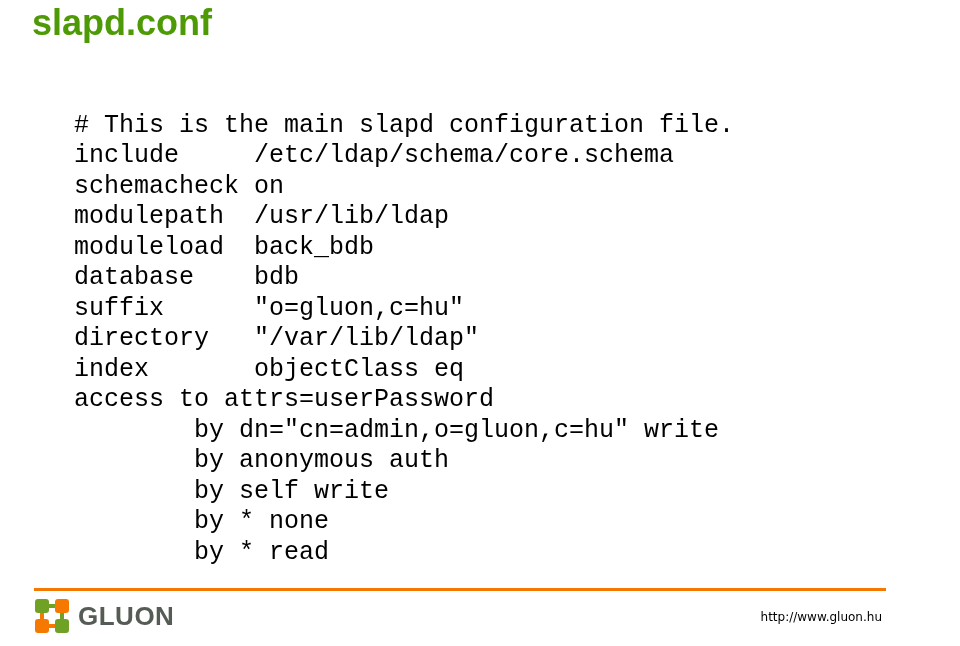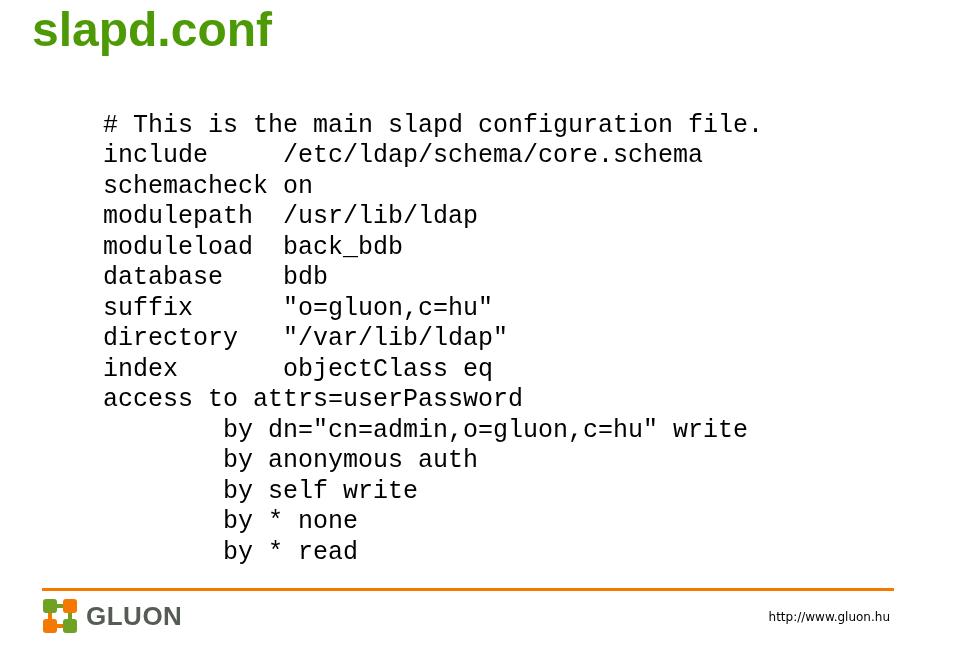--- a/index.html
+++ b/index.html
@@ -14,40 +14,39 @@
   .slide {
     position: relative;
     width: 960px;
     height: 646px;
     box-sizing: border-box;
   }
   .title {
     position: absolute;
     top: 2px;
     left: 32px;
-    font-size: 48px;
+    font-size: 36px;
     font-weight: 900;
     color: #4e9a06;
     letter-spacing: 0px;
   }
   .codeblock {
     position: absolute;
     top: 80px;
     left: 74px;
     font-family: "Courier New", Courier, monospace;
     font-size: 25px;
     line-height: 1.22;
     color: #000000;
     white-space: pre;
-    margin-left: 29px;
   }
   .footer {
     position: absolute;
     bottom: 0;
-    left: 12px;
+    left: 4px;
     width: 912px;
     height: 58px;
   }
   .footer-rule {
     position: absolute;
     top: 0;
     left: 30px;
     right: 30px;
     height: 3px;
     background: #f57900;

